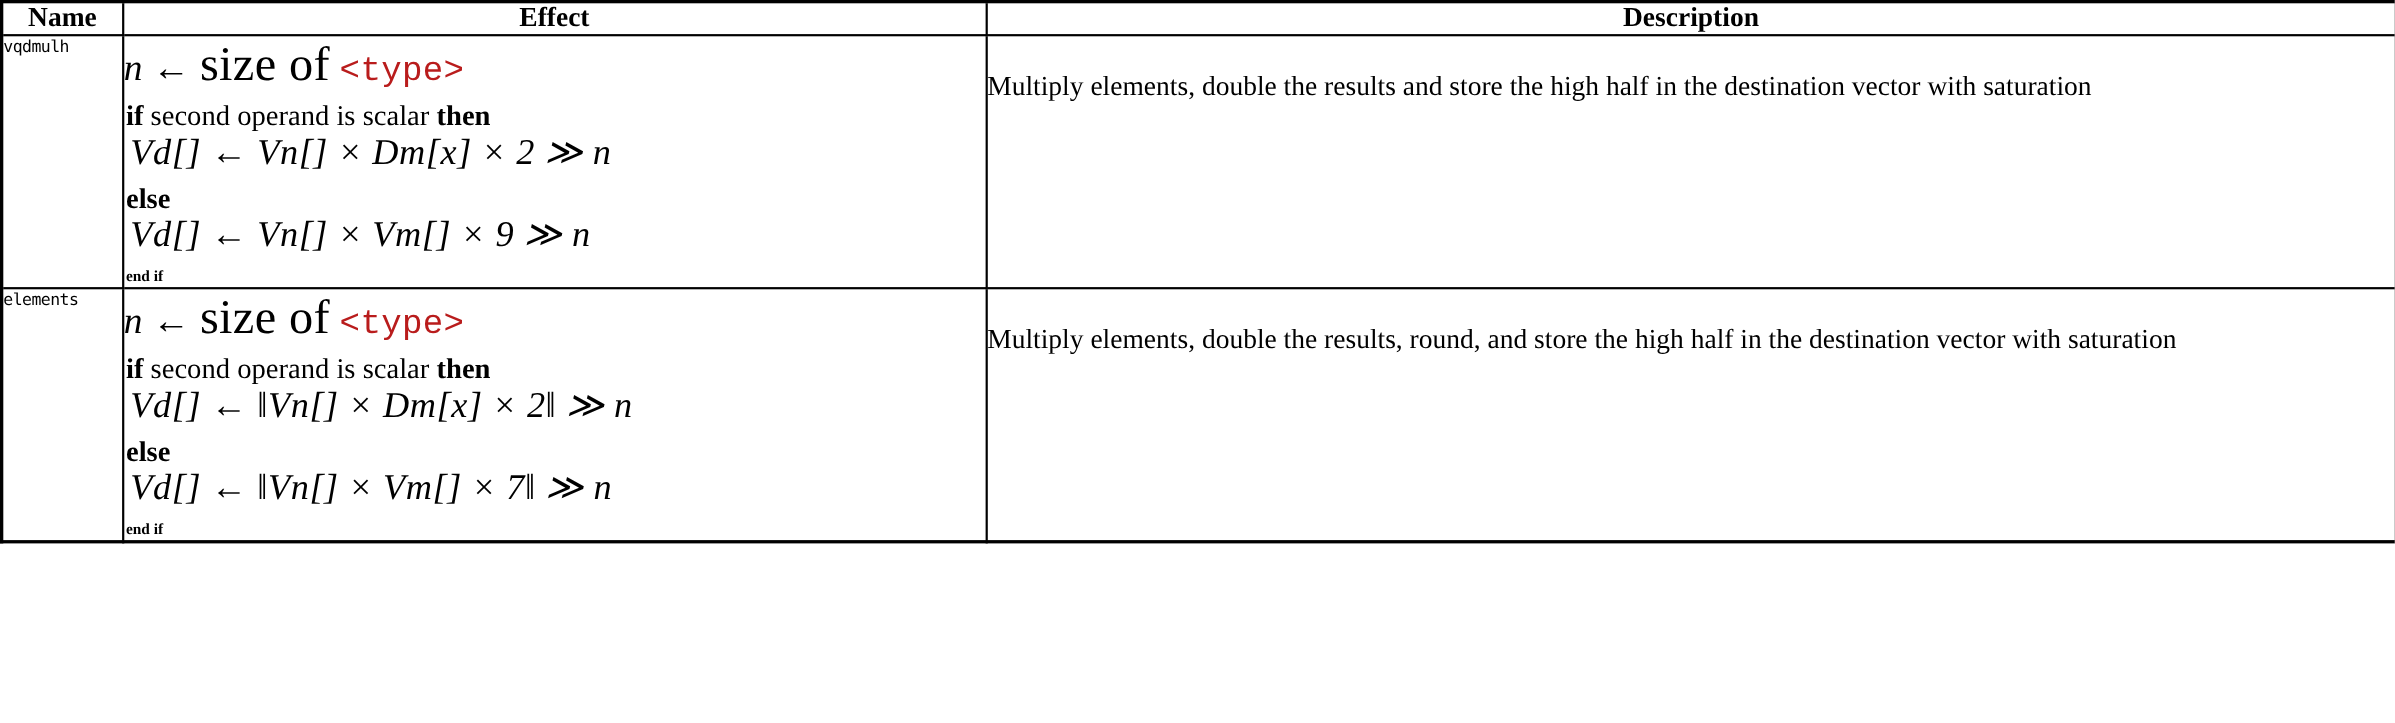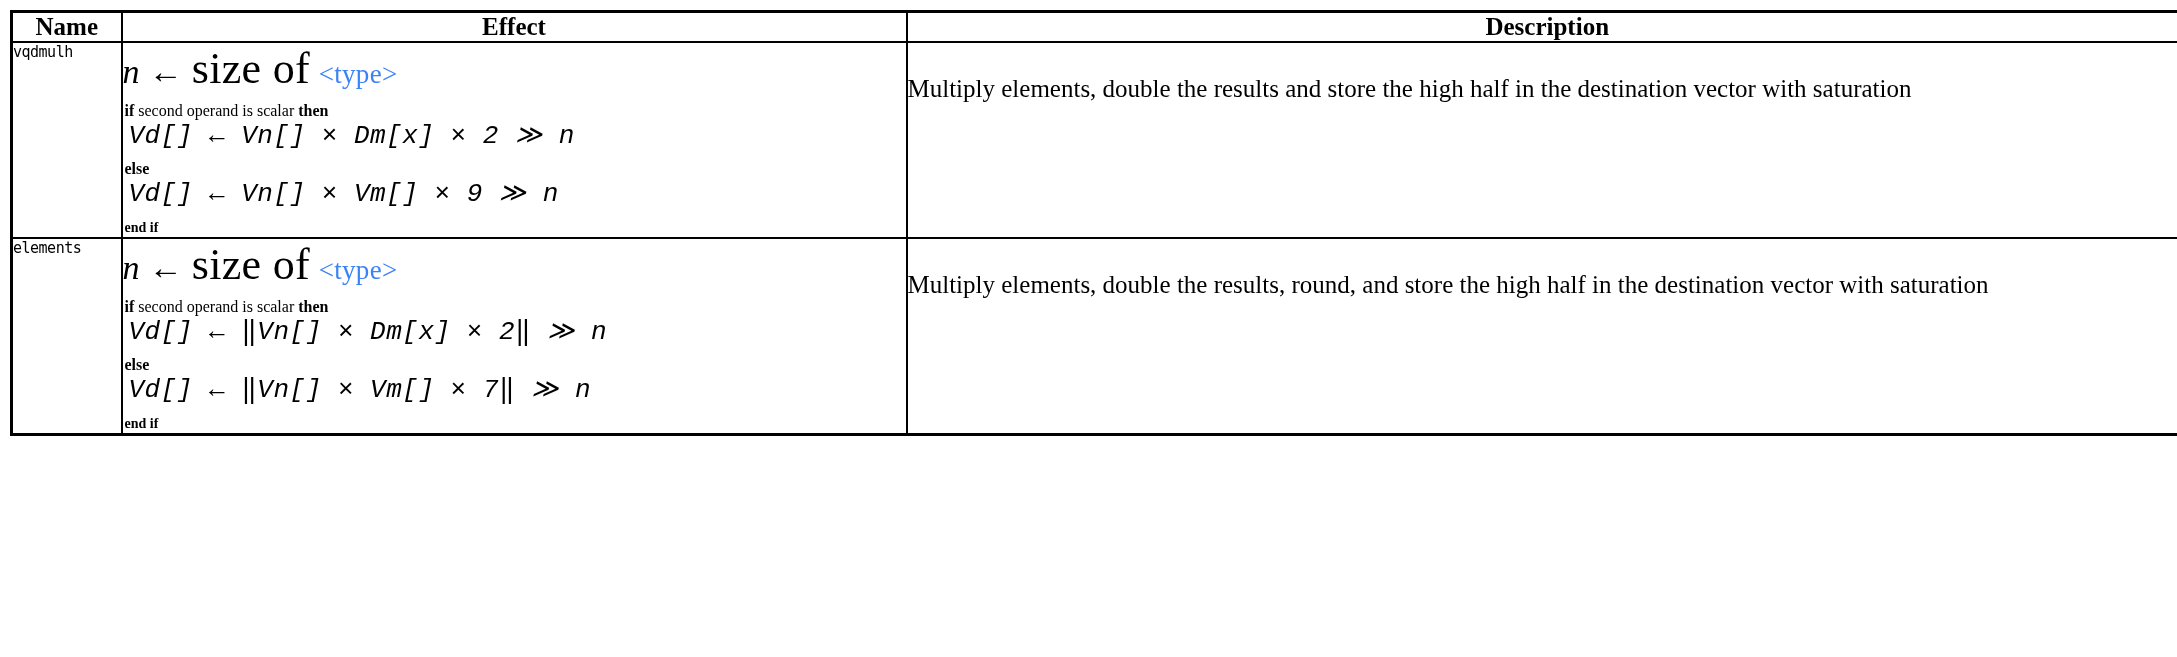--- a/index.html
+++ b/index.html
@@ -11,21 +11,21 @@
   body {
     width: 2177px;
     height: 657px;
     font-family: "Liberation Serif", serif;
     color: #000000;
     overflow: hidden;
   }
 
   .table-wrap {
     width: 2177px;
-    padding: 10px;
+    padding: 0;
   }
 
   table.spec {
     border-collapse: collapse;
     width: 2177px;
     table-layout: fixed;
     border: 3px solid #000;
   }
 
   table.spec col.c-name  { width: 110px; }
@@ -73,37 +73,36 @@
     letter-spacing: 0.3px;
   }
   .ital {
     font-style: italic;
   }
   .kw-sizeof {
     font-family: "Liberation Serif", serif;
     font-size: 44px;
   }
   .typemono {
-    font-family: Liberation Serif, serif;
-    font-size: 27px;
-    color: #3b82f6;
+    font-family: Liberation Mono, monospace;
+    font-size: 31px;
+    color: #b91c1c;
   }
   .cond {
-    font-size: 16px;
+    font-size: 26px;
     margin: 12px 0 2px 2px;
     white-space: nowrap;
   }
   .cond b { font-weight: bold; }
   .eq {
-    font-size: 26px;
+    font-size: 33px;
     font-style: italic;
     white-space: nowrap;
     margin: 4px 0 8px 6px;
     letter-spacing: 0.5px;
-    font-family: Liberation Mono, monospace;
   }
   .endif {
     font-size: 14px;
     font-weight: bold;
     margin: 14px 0 2px 2px;
   }
 
   
   .desc-cell {
     padding: 10px 8px 10px 10px;

